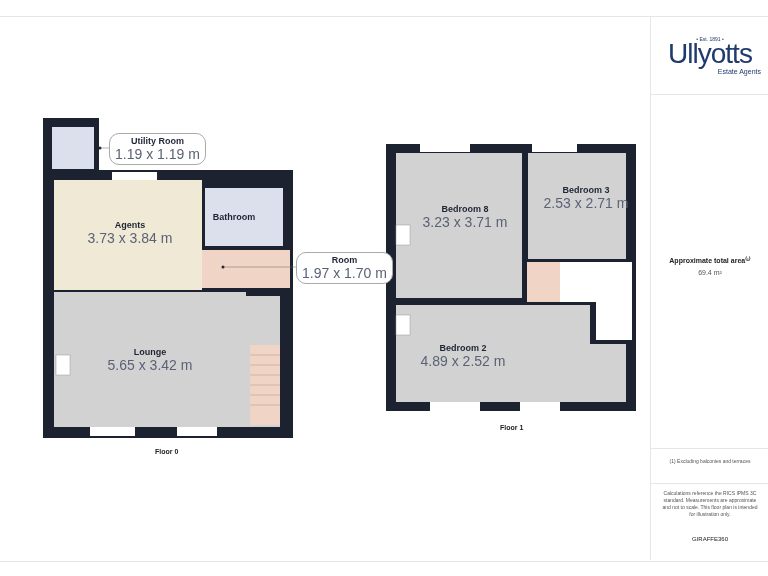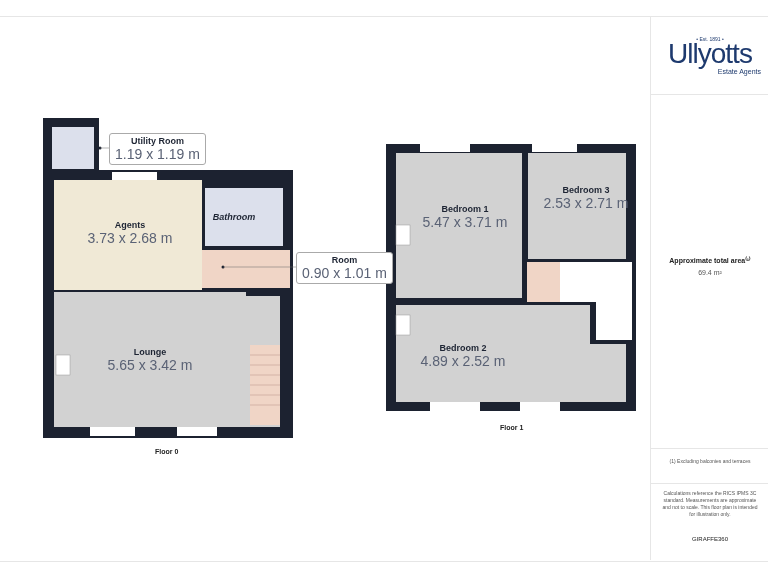--- a/index.html
+++ b/index.html
@@ -13,21 +13,21 @@
   .area-title{position:absolute;top:240px;left:0;width:118px;text-align:center;font-size:7px;font-weight:bold;color:#222;}
   .area-val{position:absolute;top:253px;left:0;width:118px;text-align:center;font-size:7px;color:#555;}
   .note{position:absolute;top:460px;left:0;width:118px;text-align:center;font-size:5px;color:#555;}
   .calc{position:absolute;top:490px;left:8px;width:102px;text-align:center;font-size:5px;line-height:7px;color:#555;}
   .brand{position:absolute;top:536px;left:0;width:118px;text-align:center;font-size:6px;color:#222;}
   .floor-label{position:absolute;font-size:7px;font-weight:bold;color:#222;}
   svg{position:absolute;left:0;top:0;}
   .rlabel{position:absolute;text-align:center;}
   .rname{font-size:9px;font-weight:bold;color:#1d2433;}
   .rdim{font-size:14px;color:#5a6275;}
-  .callout{position:absolute;background:#fff;border:1px solid #aaa;border-radius:3px;padding:2px 5px;text-align:center;}
+  .callout{position:absolute;background:#fff;border:1px solid #aaa;border-radius:10px;padding:2px 5px;text-align:center;}
 </style>
 </head>
 <body>
 
 <div class="frame"></div>
 
 <svg width="650" height="576">
 
   <g>
     <rect x="43" y="118" width="56" height="54" fill="#1c2230"></rect>
@@ -74,38 +74,38 @@
     <rect x="396" y="315" width="14" height="20" fill="#fff" stroke="#999" stroke-width="0.5"></rect>
   </g>
 </svg>
 
 <div class="callout" style="left:109px;top:133px;">
   <div class="rname">Utility Room</div>
   <div class="rdim">1.19 x 1.19 m</div>
 </div>
 <div class="rlabel" style="left:70px;top:220px;width:120px;">
   <div class="rname">Agents</div>
-  <div class="rdim">3.73 x 2.68 m</div>
+  <div class="rdim">3.73 x 3.84 m</div>
 </div>
-<div class="rlabel" style="left:206px;top:212px;width:56px;font-style:italic;">
+<div class="rlabel" style="left:206px;top:212px;width:56px;">
   <div class="rname">Bathroom</div>
 </div>
 <div class="callout" style="left:296px;top:252px;">
   <div class="rname">Room</div>
-  <div class="rdim">0.90 x 1.01 m</div>
+  <div class="rdim">1.97 x 1.70 m</div>
 </div>
 <div class="rlabel" style="left:90px;top:347px;width:120px;">
   <div class="rname">Lounge</div>
   <div class="rdim">5.65 x 3.42 m</div>
 </div>
 <div class="floor-label" style="left:155px;top:448px;">Floor 0</div>
 
 <div class="rlabel" style="left:410px;top:204px;width:110px;">
-  <div class="rname">Bedroom 1</div>
-  <div class="rdim">5.47 x 3.71 m</div>
+  <div class="rname">Bedroom 8</div>
+  <div class="rdim">3.23 x 3.71 m</div>
 </div>
 <div class="rlabel" style="left:528px;top:185px;width:116px;text-align:center;">
   <div class="rname">Bedroom 3</div>
   <div class="rdim">2.53 x 2.71 m</div>
 </div>
 <div class="rlabel" style="left:408px;top:343px;width:110px;">
   <div class="rname">Bedroom 2</div>
   <div class="rdim">4.89 x 2.52 m</div>
 </div>
 <div class="floor-label" style="left:500px;top:424px;">Floor 1</div>

